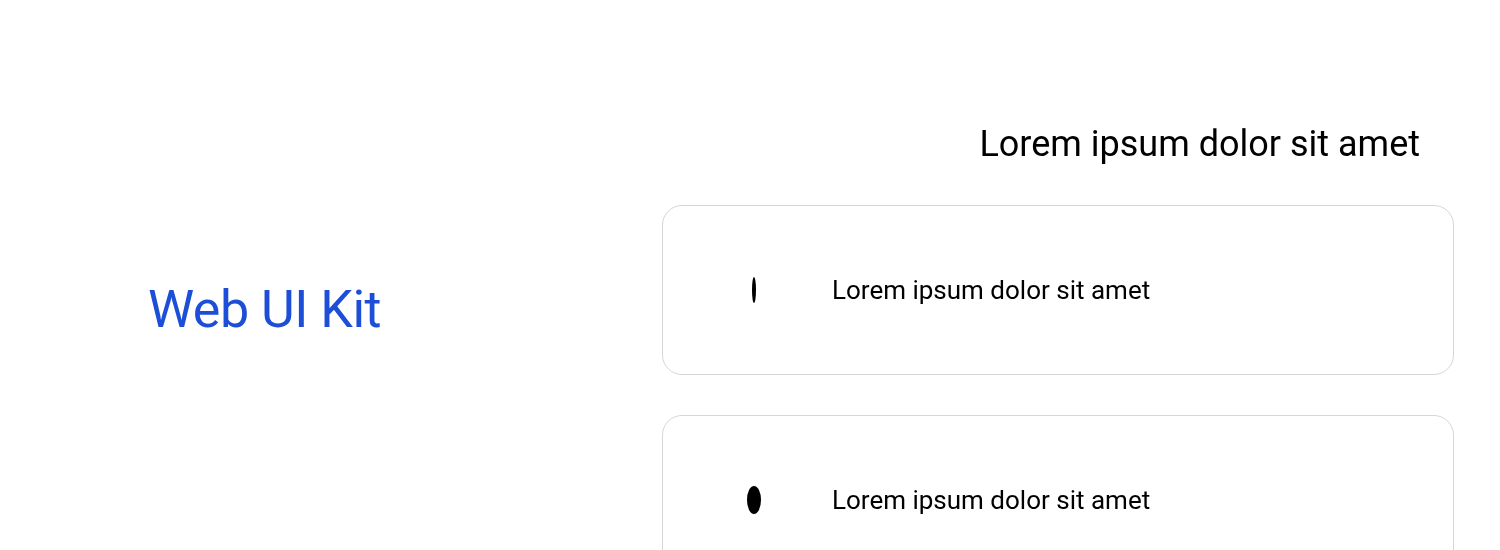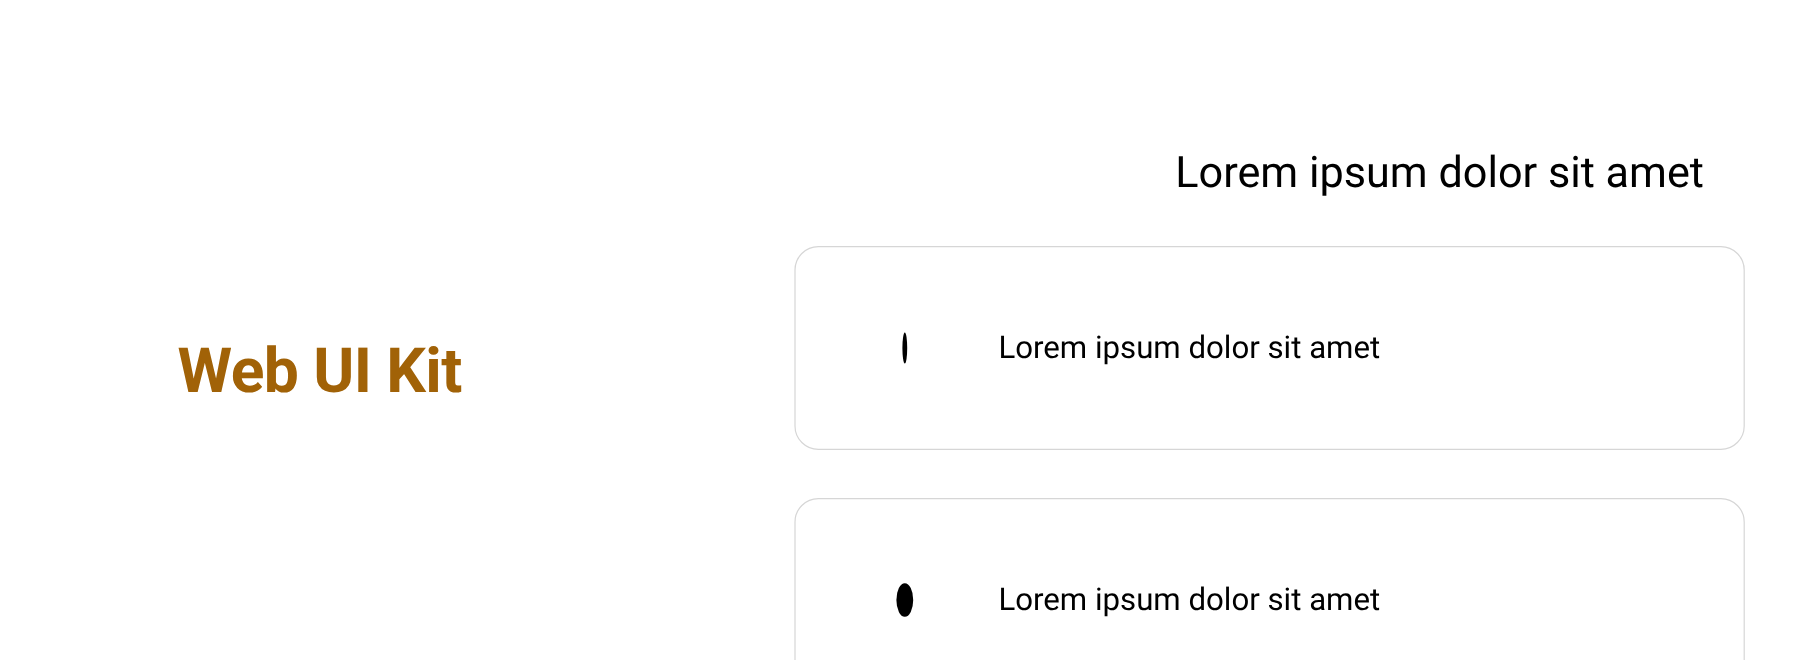--- a/index.html
+++ b/index.html
@@ -17,22 +17,22 @@
       align-items: center;
     }
     .left-panel {
       width: 560px;
       display: flex;
       align-items: center;
       padding-left: 80px;
     }
     .kit-title {
       font-size: 52px;
-      font-weight: 700;
-      color: #a16207;
+      font-weight: 400;
+      color: #1d4ed8;
       letter-spacing: -0.5px;
     }
     .right-panel {
       flex: 1;
       padding-right: 80px;
       padding-top: 55px;
       align-self: flex-start;
     }
     .section-heading {
       font-size: 36px;

